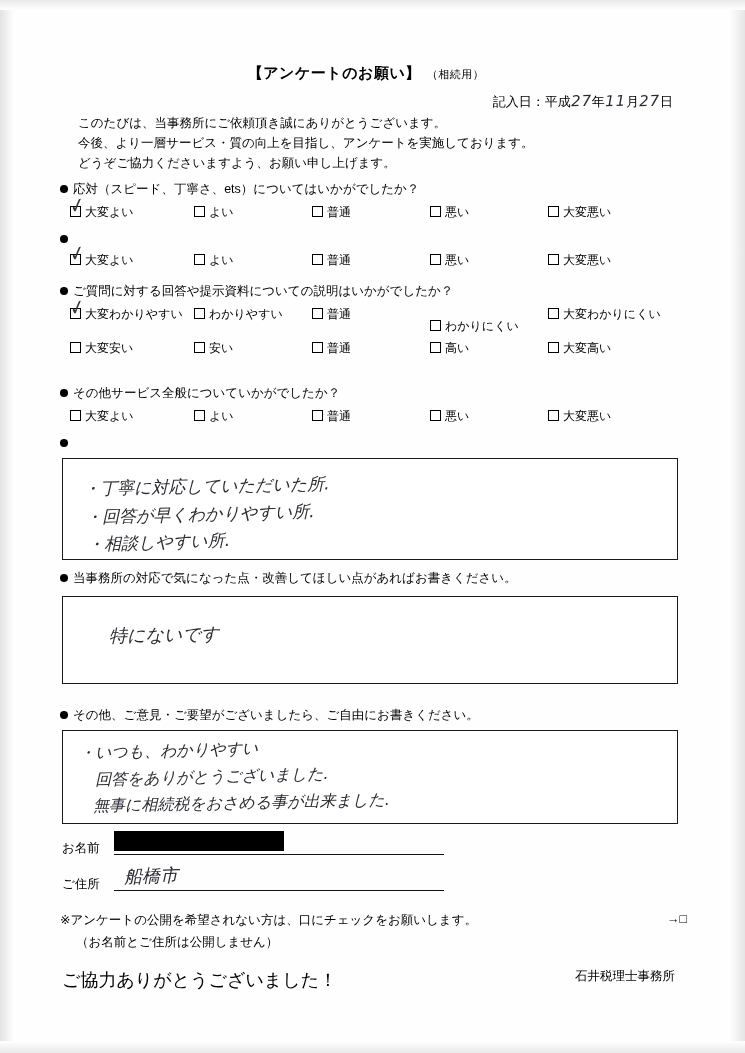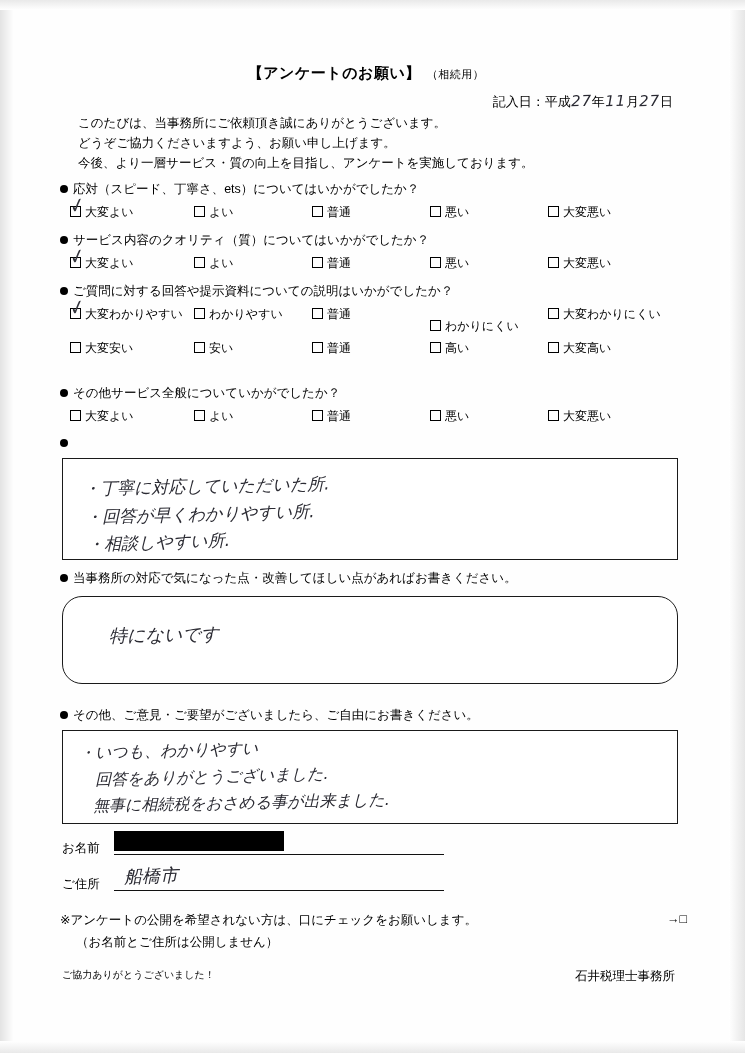--- a/index.html
+++ b/index.html
@@ -171,21 +171,21 @@
   }
   .notice-arrow {
     position: absolute;
     right: 58px;
     font-size: 12.5px;
     white-space: nowrap;
   }
   .thanks {
     position: absolute;
     left: 62px;
-    font-size: 10px;
+    font-size: 18px;
   }
   .office {
     position: absolute;
     right: 70px;
     font-size: 12.5px;
   }
 </style>
 </head>
 <body>
 
@@ -198,37 +198,37 @@
   <div class="title-row">
     <span>【アンケートのお願い】</span><span class="title-sub">（相続用）</span>
   </div>
 
   <div class="date-line">
     <span>記入日：平成</span><span class="hw date-hw">27</span><span>年</span><span class="hw date-hw">11</span><span>月</span><span class="hw date-hw">27</span><span>日</span>
   </div>
 
   <div class="intro">
     <div>このたびは、当事務所にご依頼頂き誠にありがとうございます。</div>
+    <div>今後、より一層サービス・質の向上を目指し、アンケートを実施しております。</div>
     <div>どうぞご協力くださいますよう、お願い申し上げます。</div>
-    <div>今後、より一層サービス・質の向上を目指し、アンケートを実施しております。</div>
   </div>
 
   <div class="q-block" style="top:181px;">
     <div class="q-head"><span class="bullet"></span><span>応対（スピード、丁寧さ、ets）についてはいかがでしたか？</span></div>
     <div class="opts">
       <div class="opt" style="left:10px;"><span class="box"></span><span>大変よい</span><span class="checkmark">✓</span></div>
       <div class="opt" style="left:134px;"><span class="box"></span><span>よい</span></div>
       <div class="opt" style="left:252px;"><span class="box"></span><span>普通</span></div>
       <div class="opt" style="left:370px;"><span class="box"></span><span>悪い</span></div>
       <div class="opt" style="left:488px;"><span class="box"></span><span>大変悪い</span></div>
     </div>
   </div>
 
   <div class="q-block" style="top:232px;">
-    <div class="q-head"><span class="bullet"></span><span>サービス内容のクオリティ（質）についてはいかがでしたか？</span></div>
+    <div class="q-head"><span class="bullet"></span></div>
     <div class="opts">
       <div class="opt" style="left:10px;"><span class="box"></span><span>大変よい</span><span class="checkmark">✓</span></div>
       <div class="opt" style="left:134px;"><span class="box"></span><span>よい</span></div>
       <div class="opt" style="left:252px;"><span class="box"></span><span>普通</span></div>
       <div class="opt" style="left:370px;"><span class="box"></span><span>悪い</span></div>
       <div class="opt" style="left:488px;"><span class="box"></span><span>大変悪い</span></div>
     </div>
   </div>
 
   <div class="q-block" style="top:283px;">
@@ -268,21 +268,21 @@
   </div>
   <div class="free-box" style="top:458px; width:614px; height:100px;">
     <span class="hw-text" style="left:20px; top:16px; font-size:17px; transform:rotate(-1.2deg);">・丁寧に対応していただいた所.</span>
     <span class="hw-text" style="left:22px; top:44px; font-size:17px; transform:rotate(-1.5deg);">・回答が早くわかりやすい所.</span>
     <span class="hw-text" style="left:24px; top:72px; font-size:17px; transform:rotate(-1.8deg);">・相談しやすい所.</span>
   </div>
 
   <div class="free-label" style="top:570px;">
     <span class="bullet"></span><span>当事務所の対応で気になった点・改善してほしい点があればお書きください。</span>
   </div>
-  <div class="free-box" style="top:596px; width:614px; height:86px;border-radius:20px;">
+  <div class="free-box" style="top:596px; width:614px; height:86px;">
     <span class="hw-text" style="left:46px; top:26px; font-size:18px; transform:rotate(-1deg);">特にないです</span>
   </div>
 
   <div class="free-label" style="top:707px;">
     <span class="bullet"></span><span>その他、ご意見・ご要望がございましたら、ご自由にお書きください。</span>
   </div>
   <div class="free-box" style="top:730px; width:614px; height:92px;">
     <span class="hw-text" style="left:16px; top:10px; font-size:16px; transform:rotate(-1.5deg);">・いつも、わかりやすい</span>
     <span class="hw-text" style="left:32px; top:36px; font-size:16px; transform:rotate(-1.5deg);">回答をありがとうございました.</span>
     <span class="hw-text" style="left:30px; top:62px; font-size:16px; transform:rotate(-1.2deg);">無事に相続税をおさめる事が出来ました.</span>

